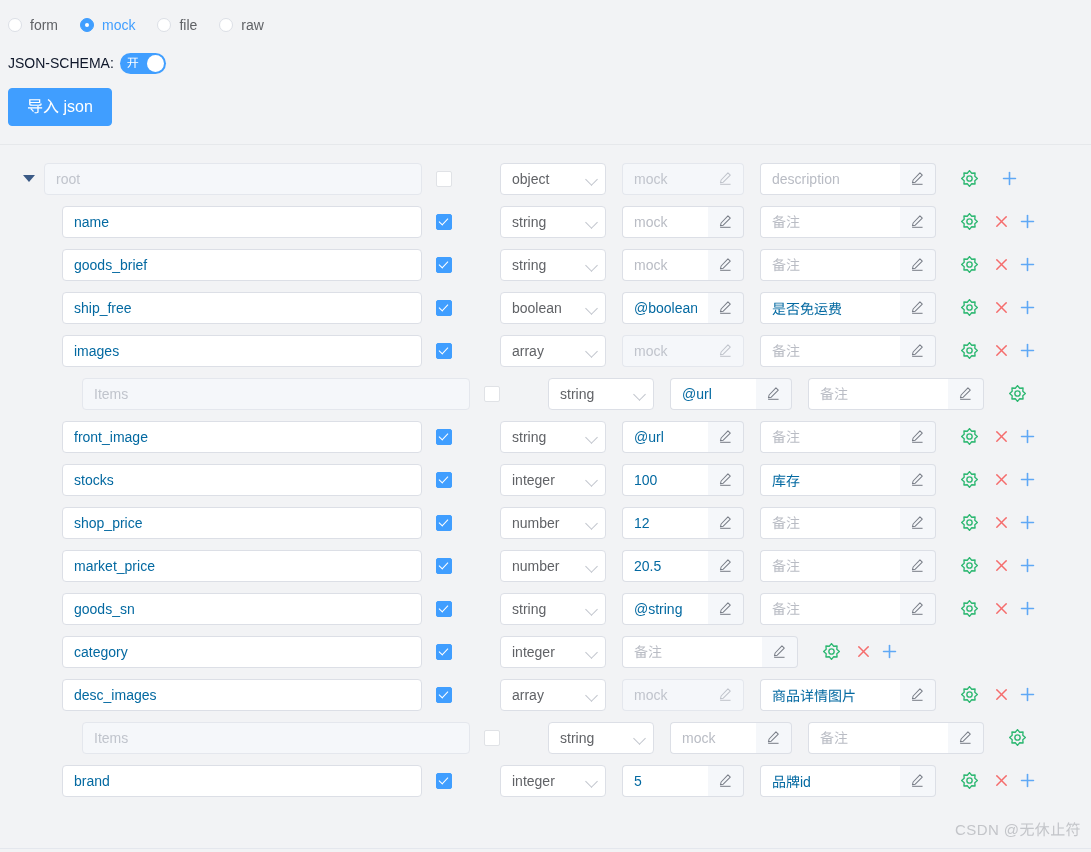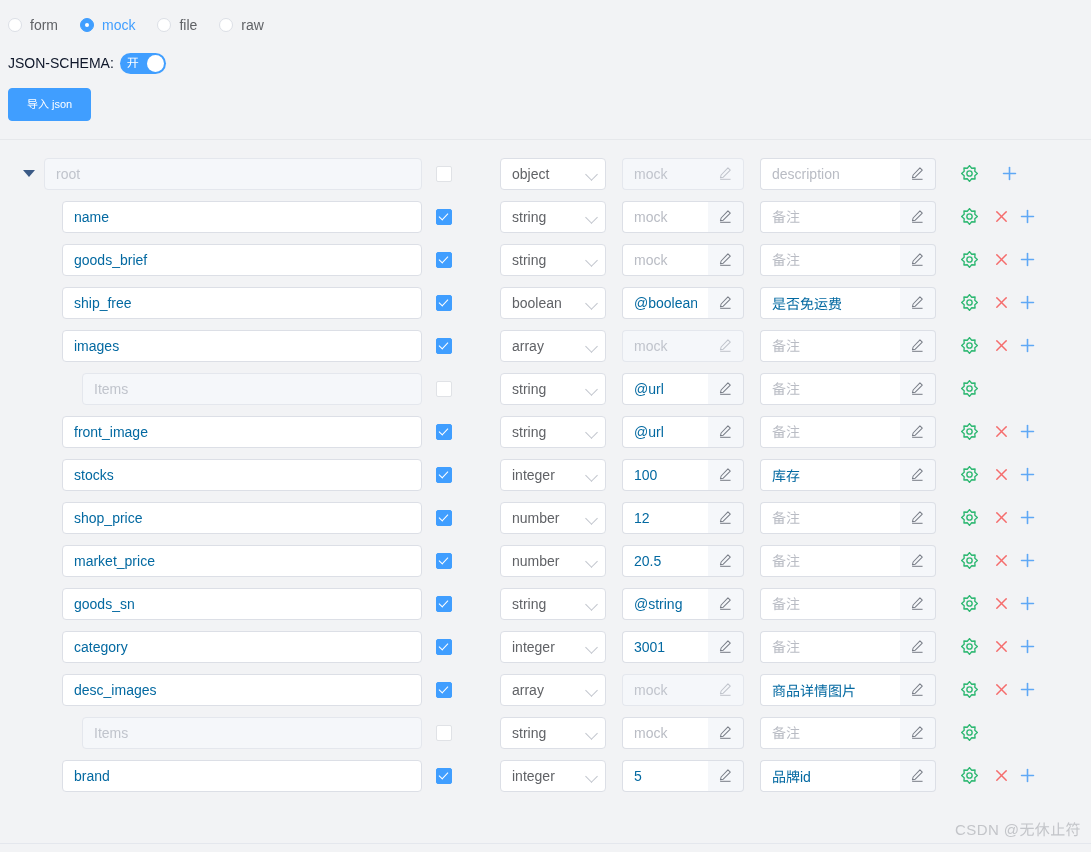--- a/index.html
+++ b/index.html
@@ -104,21 +104,21 @@
   }
 
   
   .btn-row {
     padding: 12px 0 0 8px;
   }
   .btn-primary {
     background: #409eff;
     border: 1px solid #409eff;
     color: #fff;
-    font-size: 11px;
+    font-size: 16px;
     border-radius: 4px;
     padding: 10px 18px;
     cursor: pointer;
     font-family: inherit;
     line-height: 1;
   }
 
   
   .schema-area {
     margin-top: 18px;
@@ -174,21 +174,21 @@
   .inp.disabled {
     background: #f5f7fa;
     border-color: #e4e7ed;
     color: #c0c4cc;
     cursor: not-allowed;
   }
   .inp.disabled::placeholder { color: #c0c4cc; }
 
   .key-root   { width: 378px; margin-left: 0px; }
   .key-child  { width: 360px; margin-left: 18px; }
-  .key-items  { width: 340px; margin-left: 38px; }
+  .key-items  { width: 388px; margin-left: 38px; }
 
   
   .cb-cell {
     width: 44px;
     flex: none;
     display: flex;
     justify-content: center;
     align-items: center;
   }
   .cbx {
@@ -877,29 +877,20 @@
     <div class="srow">
       <div class="caret-spacer"></div>
       <div class="key-wrap key-child"><input class="inp" type="text" placeholder="" value="category" style=""></div>
       <div class="cb-cell">
         <span class="cbx on"></span>
       </div>
       <div class="sel-wrap">
         <div class="sel">integer</div>
         <span class="sel-arrow"></span>
       </div>
-      <div class="grp grp-mock">
-        <input class="inp" type="text" placeholder="mock" value="3001" style="">
-        <span class="grp-append">
-          <svg class="pencil" width="15" height="15" viewBox="0 0 16 16" aria-hidden="true">
-            <path d="M10.6 1.9 L13.1 4.4 L5.6 11.9 L2.6 12.6 L3.3 9.6 Z" fill="none" stroke="#7a7f89" stroke-width="1.1" stroke-linejoin="round"></path>
-            <line x1="2.3" y1="14.2" x2="13.4" y2="14.2" stroke="#7a7f89" stroke-width="1.1"></line>
-          </svg>
-        </span>
-      </div>
       <div class="grp grp-desc">
         <input class="inp" type="text" placeholder="备注" style="">
         <span class="grp-append">
           <svg class="pencil" width="15" height="15" viewBox="0 0 16 16" aria-hidden="true">
             <path d="M10.6 1.9 L13.1 4.4 L5.6 11.9 L2.6 12.6 L3.3 9.6 Z" fill="none" stroke="#7a7f89" stroke-width="1.1" stroke-linejoin="round"></path>
             <line x1="2.3" y1="14.2" x2="13.4" y2="14.2" stroke="#7a7f89" stroke-width="1.1"></line>
           </svg>
         </span>
       </div>
       <div class="acts">

